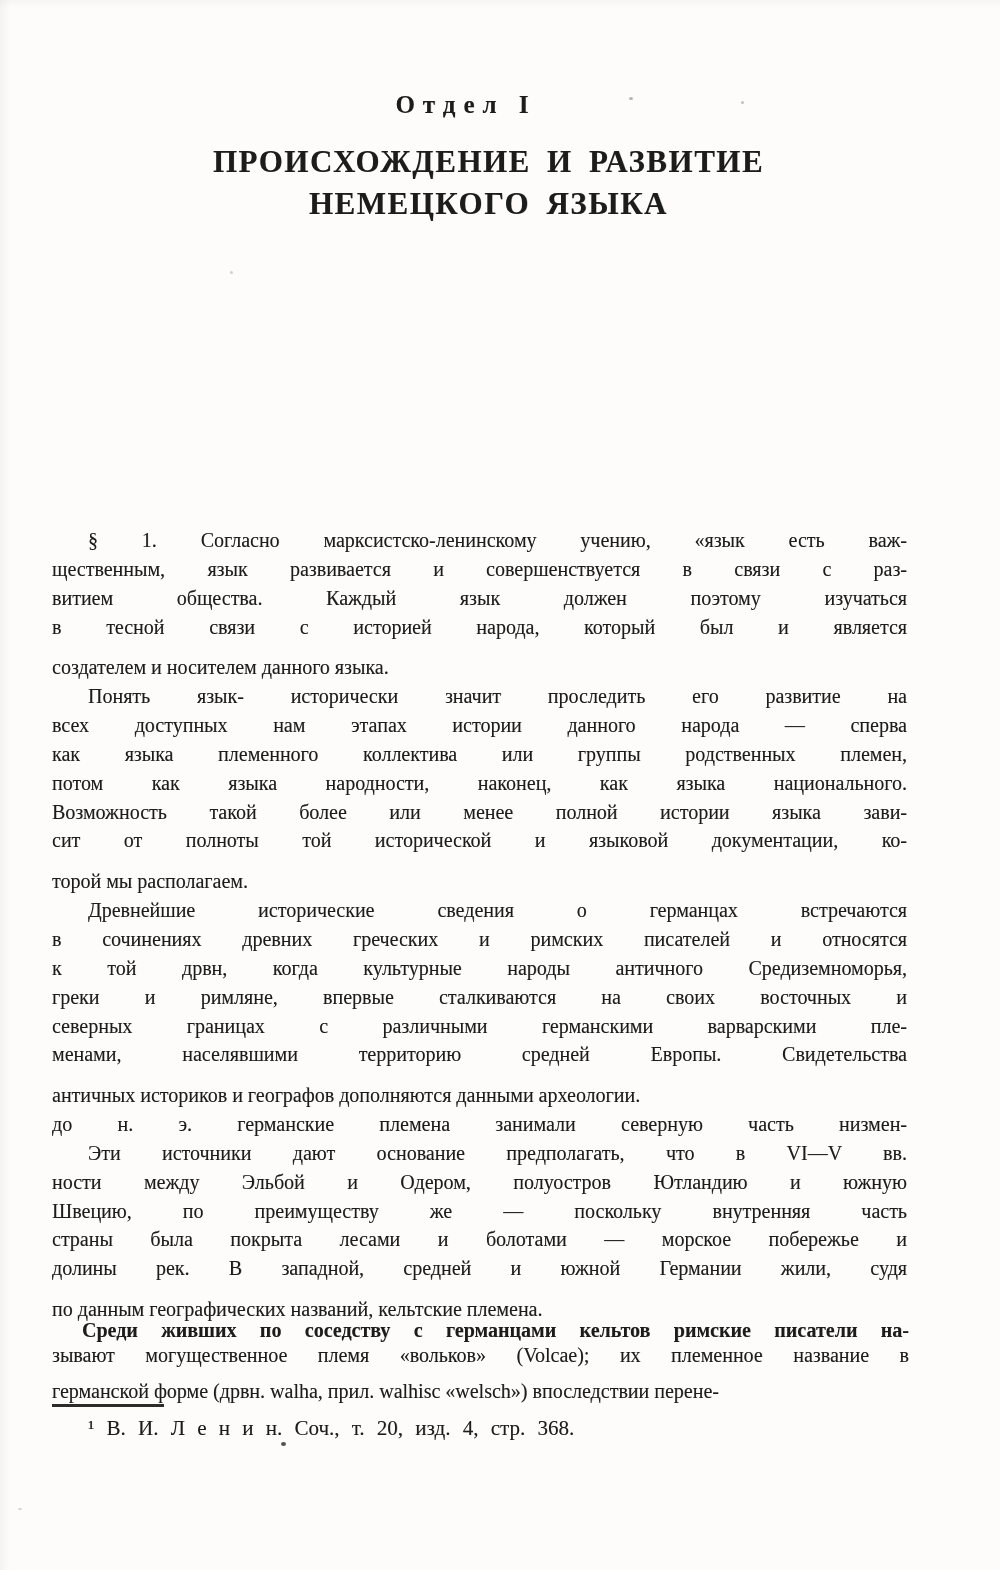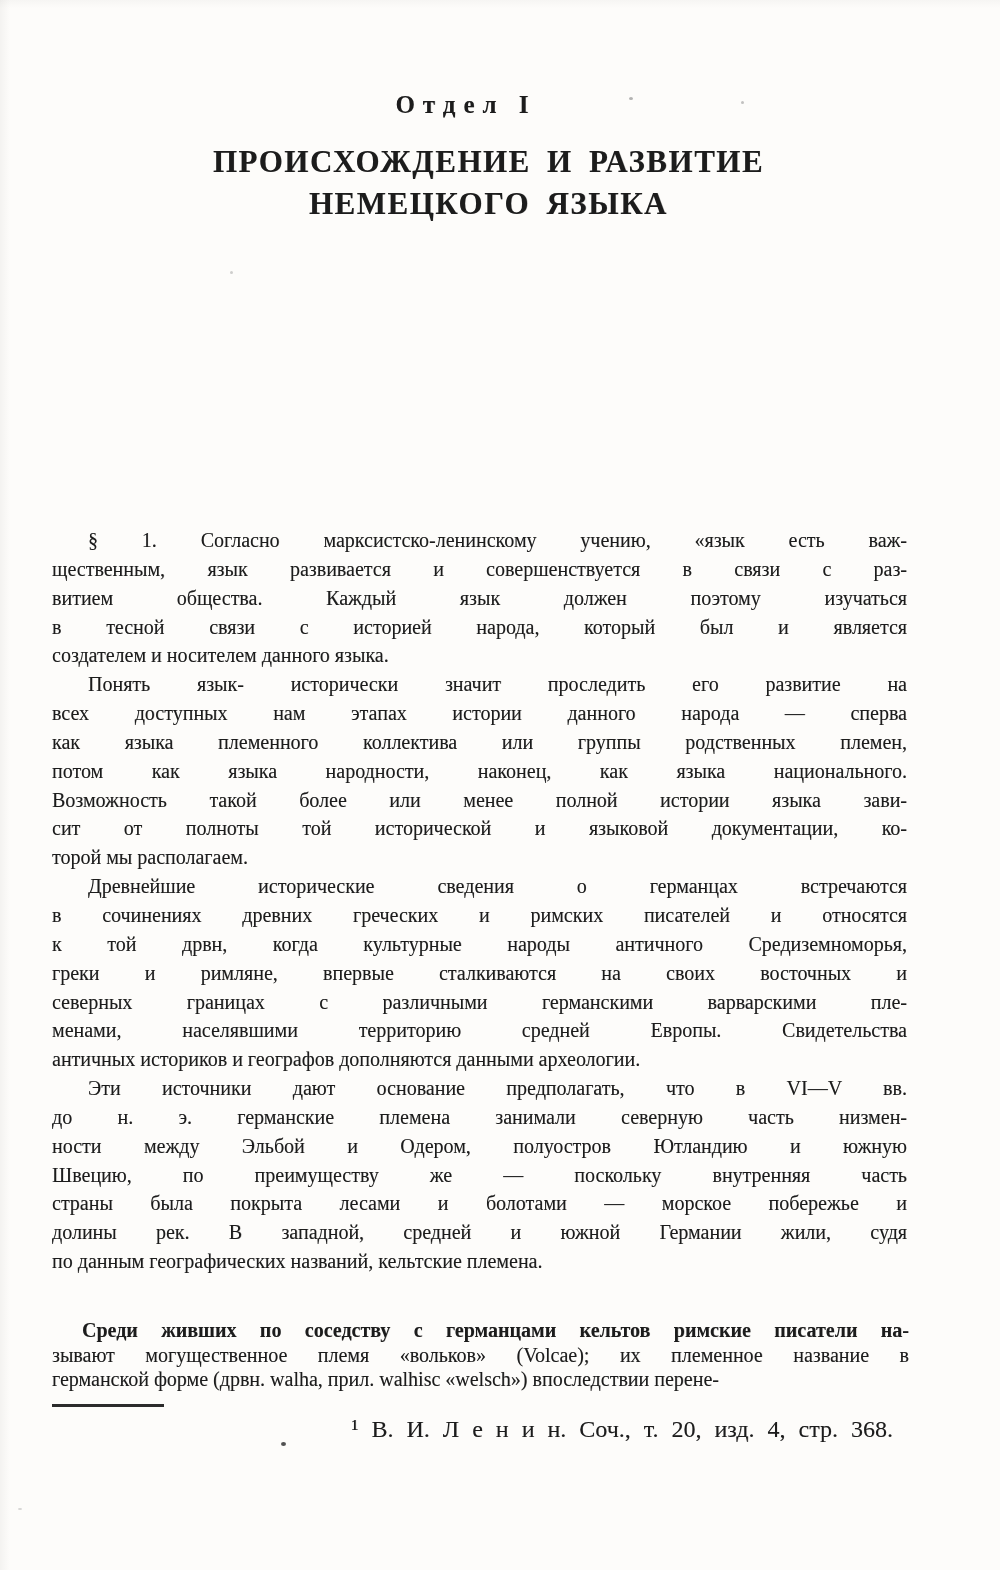--- a/index.html
+++ b/index.html
@@ -48,41 +48,40 @@
     position: absolute;
     top: 526px; left: 52px; width: 855px;
     font-size: 20px;
     line-height: 28.85px;
   }
   .line {
     text-align: justify;
     text-align-last: justify;
   }
   .line.first { padding-left: 36px; }
-  .line.last { text-align-last: left; }
+  .line.last { text-align-last: left; margin-top: 12px; }
   .petit {
     position: absolute;
     top: 1318px; left: 52px; width: 857px;
     font-size: 20px;
     line-height: 24.6px;
   }
   .petit .line.first { padding-left: 30px; font-weight: bold; }
   .footnote-rule {
     position: absolute;
     top: 1404px; left: 52px;
     width: 112px; height: 3px;
     background: #2b2b2b;
   }
   .footnote {
     position: absolute;
-    top: 1416px; left: 38px; width: 855px;
+    top: 1416px; left: 52px; width: 855px;
     padding-left: 36px;
-    font-size: 24px;
+    font-size: 21px;
     word-spacing: 7px;
-    text-align: right;
   }
   .speck {
     position: absolute;
     border-radius: 50%;
     background: #777;
   }
 </style>
 </head>
 <body>
 
@@ -108,22 +107,22 @@
       <div class="line">Возможность такой более или менее полной истории языка зави-</div>
       <div class="line">сит от полноты той исторической и языковой документации, ко-</div>
       <div class="line last">торой мы располагаем.</div>
       <div class="line first">Древнейшие исторические сведения о германцах встречаются</div>
       <div class="line">в сочинениях древних греческих и римских писателей и относятся</div>
       <div class="line">к той дрвн, когда культурные народы античного Средиземноморья,</div>
       <div class="line">греки и римляне, впервые сталкиваются на своих восточных и</div>
       <div class="line">северных границах с различными германскими варварскими пле-</div>
       <div class="line">менами, населявшими территорию средней Европы. Свидетельства</div>
       <div class="line last">античных историков и географов дополняются данными археологии.</div>
+      <div class="line">до н. э. германские племена занимали северную часть низмен-</div>
       <div class="line first">Эти источники дают основание предполагать, что в VI—V вв.</div>
-      <div class="line">до н. э. германские племена занимали северную часть низмен-</div>
       <div class="line">ности между Эльбой и Одером, полуостров Ютландию и южную</div>
       <div class="line">Швецию, по преимуществу же — поскольку внутренняя часть</div>
       <div class="line">страны была покрыта лесами и болотами — морское побережье и</div>
       <div class="line">долины рек. В западной, средней и южной Германии жили, судя</div>
       <div class="line last">по данным географических названий, кельтские племена.</div>
     </div>
 
   <div class="petit txt" id="petit-text">
       <div class="line first">Среди живших по соседству с германцами кельтов римские писатели на-</div>
       <div class="line">зывают могущественное племя «вольков» (Volcae); их племенное название в</div>

